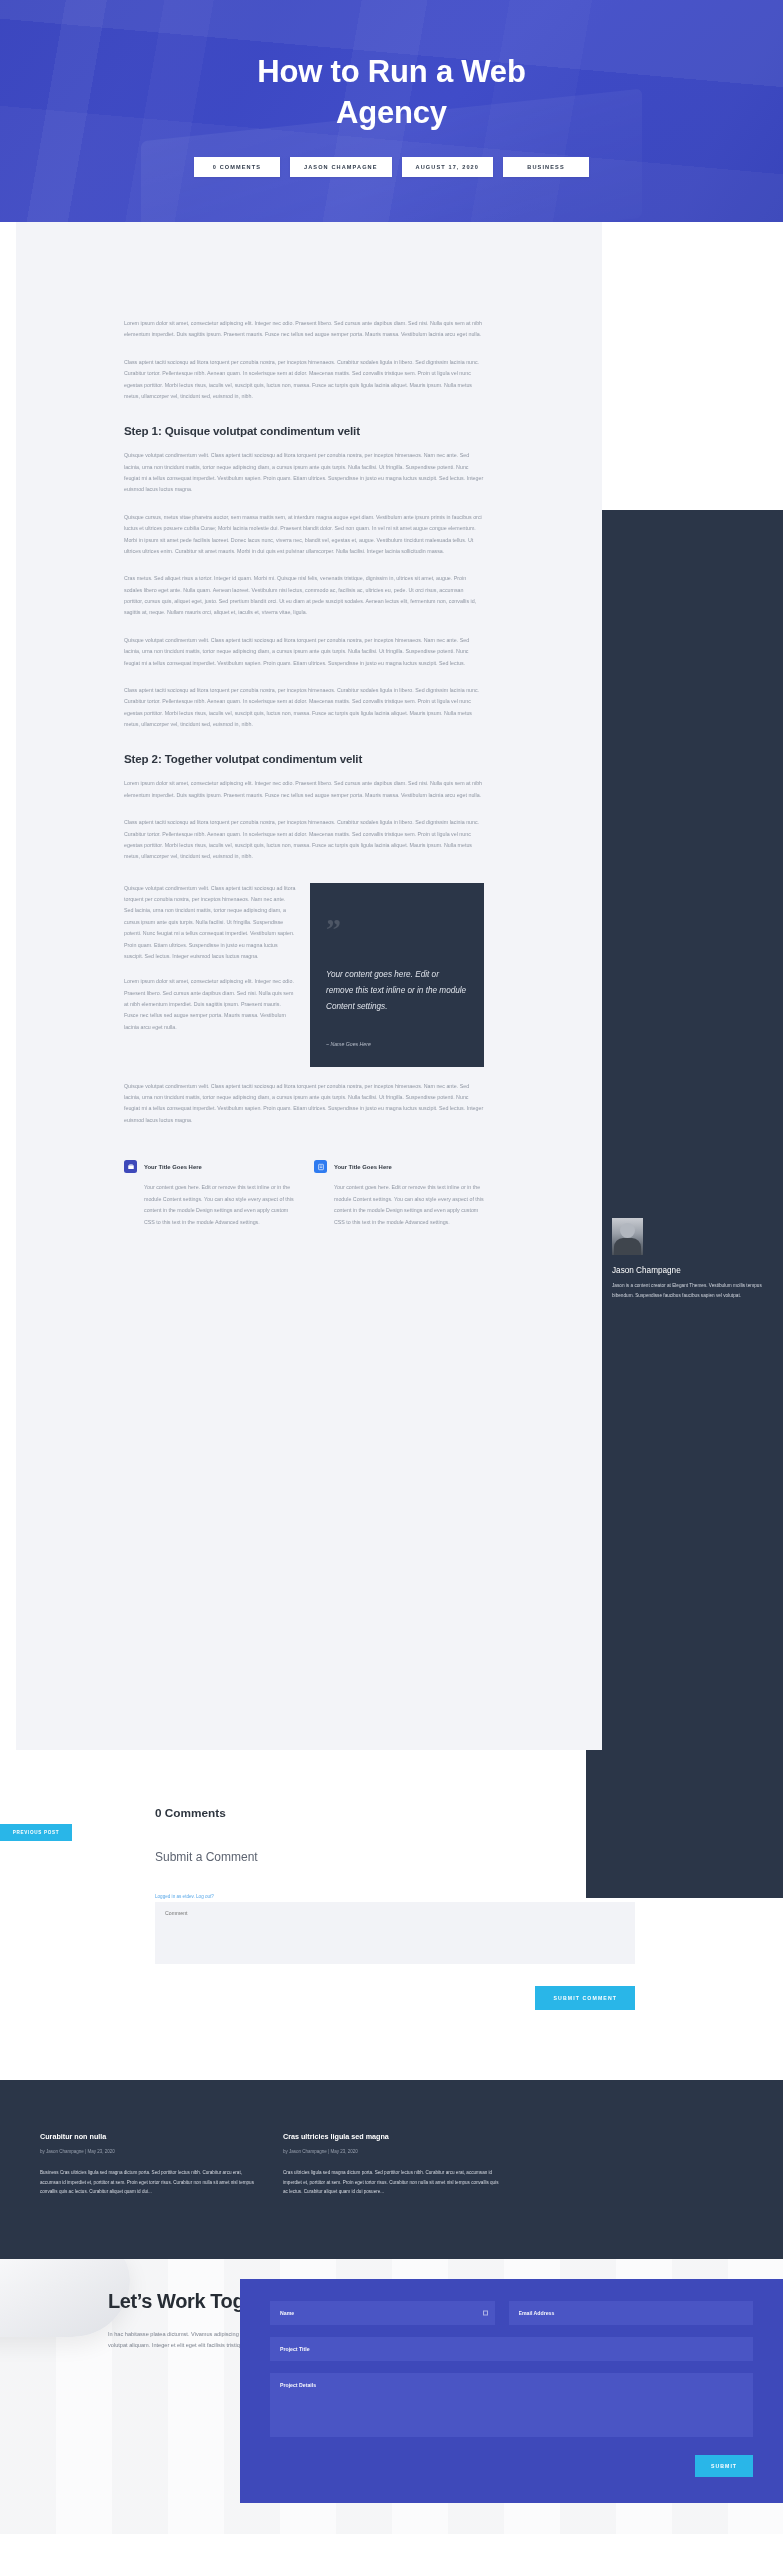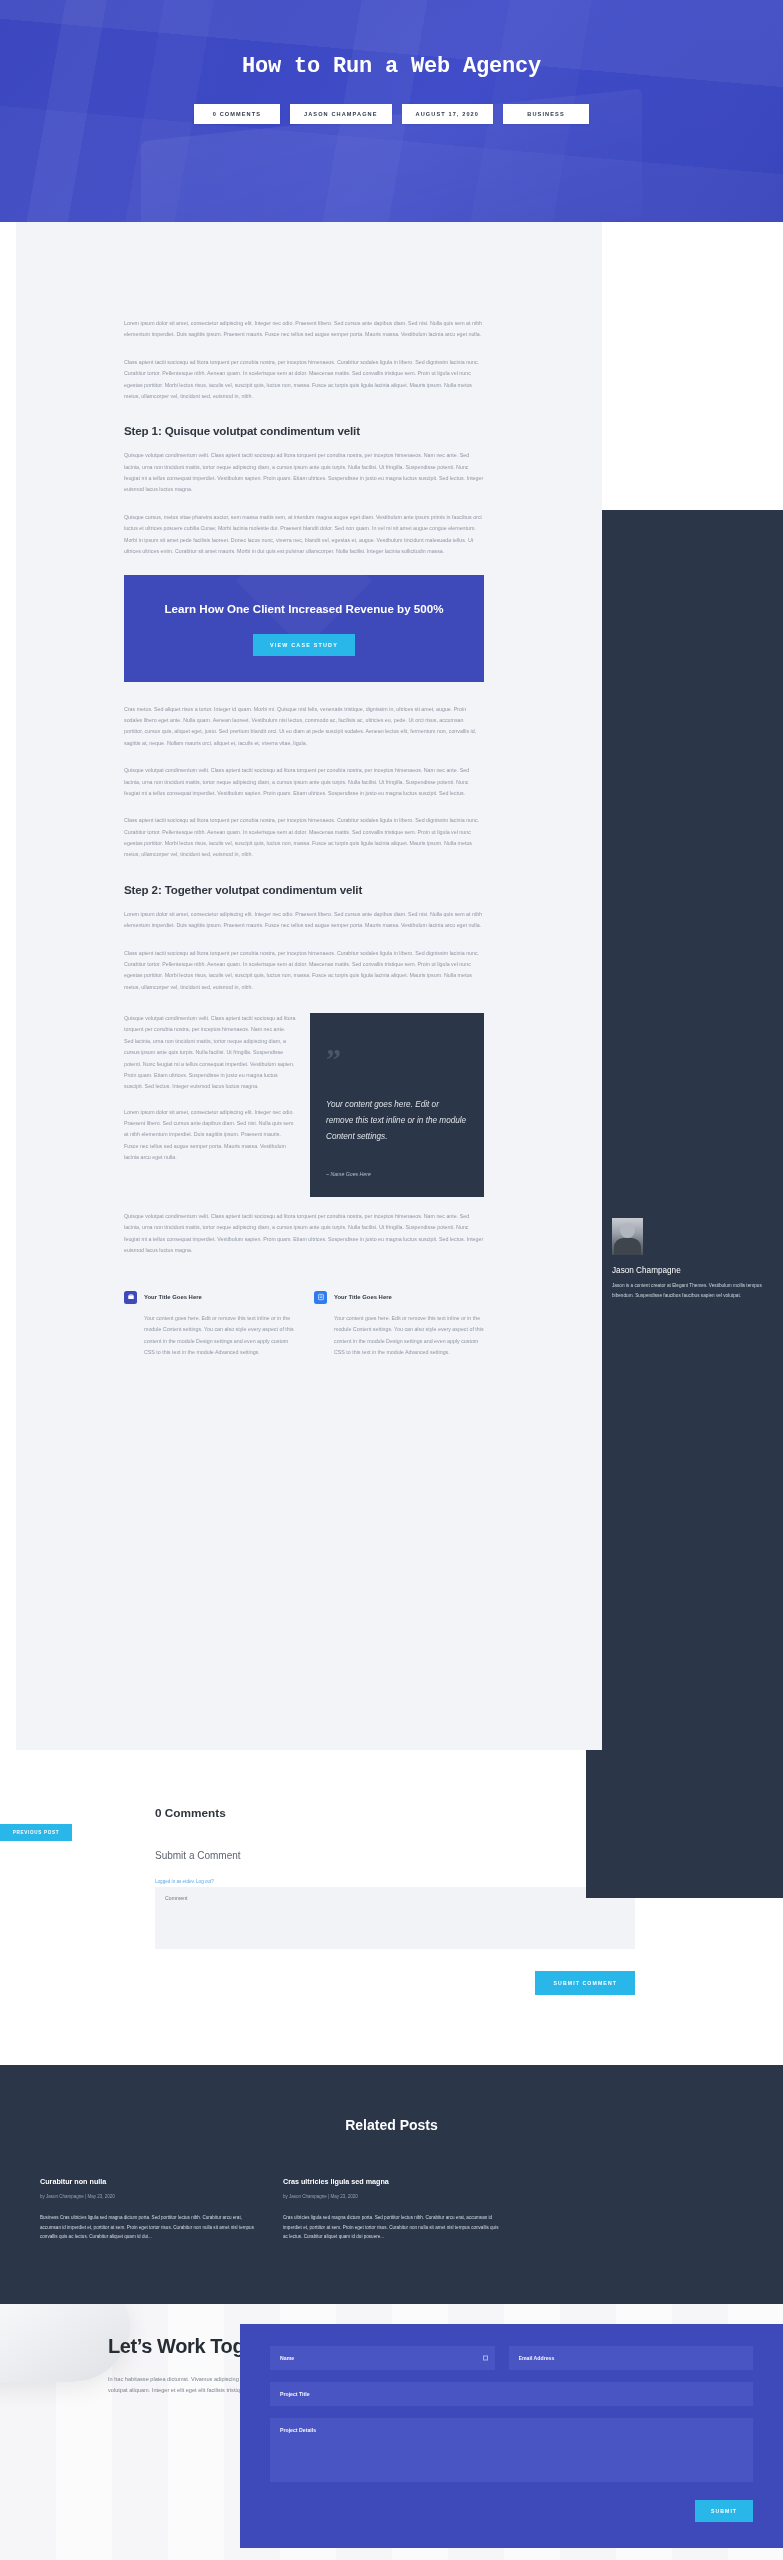--- a/index.html
+++ b/index.html
@@ -39,27 +39,26 @@
   }
   .hero-inner {
     position: relative; z-index: 3;
     width: 100%; height: 100%;
     display: flex; flex-direction: column;
     align-items: center; justify-content: flex-start;
     padding-top: 52px;
   }
   .hero-title {
     color: #fff;
-    font-size: 22px;
+    font-size: 31px;
     line-height: 1.32;
     font-weight: 700;
     letter-spacing: -0.2px;
     text-align: center;
     max-width: 330px;
-    font-family: Liberation Mono, monospace;
   }
   .hero-meta { display: flex; gap: 10px; margin-top: 23px; }
   .meta-chip {
     background: #fff;
     color: #2f3a4a;
     font-size: 5.6px;
     font-weight: 700;
     letter-spacing: 1.1px;
     padding: 7px 14px;
     min-width: 86px;
@@ -178,21 +177,21 @@
     font-size: 4.6px; font-weight: 700; letter-spacing: .7px;
     padding: 6px 4px; text-align: center;
   }
 
   
   .comments {
     width: 783px; background: #fff; padding: 56px 0 70px 0;
   }
   .comments-inner { width: 480px; margin-left: 155px; }
   .comments-count { color:#2f3640; font-size:11.8px; font-weight:700; margin-bottom: 30px; }
-  .submit-label { color:#5d6471; font-size:10px; margin-bottom:8px; }
+  .submit-label { color:#5d6471; font-size:12px; margin-bottom:20px; }
   .logged-in { color:#59a8e8; font-size:4.6px; margin-bottom: 10px; }
   .comment-box {
     width: 480px; height: 62px; background:#f2f3f7;
     border:none; resize:none; font-family:inherit;
     color:#a7adb9; font-size:5.2px; padding:8px 10px;
   }
   .submit-row { display:flex; justify-content:flex-end; margin-top: 18px; }
   .submit-btn {
     background:#29b6e8; color:#fff; border:none; cursor:pointer;
     font-family:inherit; font-size:5.2px; font-weight:700; letter-spacing:1.1px;
@@ -299,24 +298,20 @@
   <section class="content-band">
     <div class="col-main">
 
       <p class="body-text">Lorem ipsum dolor sit amet, consectetur adipiscing elit. Integer nec odio. Praesent libero. Sed cursus ante dapibus diam. Sed nisi. Nulla quis sem at nibh elementum imperdiet. Duis sagittis ipsum. Praesent mauris. Fusce nec tellus sed augue semper porta. Mauris massa. Vestibulum lacinia arcu eget nulla.</p>
       <p class="body-text">Class aptent taciti sociosqu ad litora torquent per conubia nostra, per inceptos himenaeos. Curabitur sodales ligula in libero. Sed dignissim lacinia nunc. Curabitur tortor. Pellentesque nibh. Aenean quam. In scelerisque sem at dolor. Maecenas mattis. Sed convallis tristique sem. Proin ut ligula vel nunc egestas porttitor. Morbi lectus risus, iaculis vel, suscipit quis, luctus non, massa. Fusce ac turpis quis ligula lacinia aliquet. Mauris ipsum. Nulla metus metus, ullamcorper vel, tincidunt sed, euismod in, nibh.</p>
 
       <h2 class="step-title">Step 1: Quisque volutpat condimentum velit</h2>
       <p class="body-text">Quisque volutpat condimentum velit. Class aptent taciti sociosqu ad litora torquent per conubia nostra, per inceptos himenaeos. Nam nec ante. Sed lacinia, urna non tincidunt mattis, tortor neque adipiscing diam, a cursus ipsum ante quis turpis. Nulla facilisi. Ut fringilla. Suspendisse potenti. Nunc feugiat mi a tellus consequat imperdiet. Vestibulum sapien. Proin quam. Etiam ultrices. Suspendisse in justo eu magna luctus suscipit. Sed lectus. Integer euismod lacus luctus magna.</p>
       <p class="body-text">Quisque cursus, metus vitae pharetra auctor, sem massa mattis sem, at interdum magna augue eget diam. Vestibulum ante ipsum primis in faucibus orci luctus et ultrices posuere cubilia Curae; Morbi lacinia molestie dui. Praesent blandit dolor. Sed non quam. In vel mi sit amet augue congue elementum. Morbi in ipsum sit amet pede facilisis laoreet. Donec lacus nunc, viverra nec, blandit vel, egestas et, augue. Vestibulum tincidunt malesuada tellus. Ut ultrices ultrices enim. Curabitur sit amet mauris. Morbi in dui quis est pulvinar ullamcorper. Nulla facilisi. Integer lacinia sollicitudin massa.</p>
 
-      <div class="cta-box">
-        <div class="cta-title">Learn How One Client Increased Revenue by 500%</div>
-        <button class="cta-btn">VIEW CASE STUDY</button>
-      </div>
 
       <p class="body-text">Cras metus. Sed aliquet risus a tortor. Integer id quam. Morbi mi. Quisque nisl felis, venenatis tristique, dignissim in, ultrices sit amet, augue. Proin sodales libero eget ante. Nulla quam. Aenean laoreet. Vestibulum nisi lectus, commodo ac, facilisis ac, ultricies eu, pede. Ut orci risus, accumsan porttitor, cursus quis, aliquet eget, justo. Sed prertium blandit orci. Ut eu diam at pede suscipit sodales. Aenean lectus elit, fermentum non, convallis id, sagittis at, neque. Nullam mauris orci, aliquet et, iaculis et, viverra vitae, ligula.</p>
       <p class="body-text">Quisque volutpat condimentum velit. Class aptent taciti sociosqu ad litora torquent per conubia nostra, per inceptos himenaeos. Nam nec ante. Sed lacinia, urna non tincidunt mattis, tortor neque adipiscing diam, a cursus ipsum ante quis turpis. Nulla facilisi. Ut fringilla. Suspendisse potenti. Nunc feugiat mi a tellus consequat imperdiet. Vestibulum sapien. Proin quam. Etiam ultrices. Suspendisse in justo eu magna luctus suscipit. Sed lectus.</p>
       <p class="body-text">Class aptent taciti sociosqu ad litora torquent per conubia nostra, per inceptos himenaeos. Curabitur sodales ligula in libero. Sed dignissim lacinia nunc. Curabitur tortor. Pellentesque nibh. Aenean quam. In scelerisque sem at dolor. Maecenas mattis. Sed convallis tristique sem. Proin ut ligula vel nunc egestas porttitor. Morbi lectus risus, iaculis vel, suscipit quis, luctus non, massa. Fusce ac turpis quis ligula lacinia aliquet. Mauris ipsum. Nulla metus metus, ullamcorper vel, tincidunt sed, euismod in, nibh.</p>
 
       <h2 class="step-title">Step 2: Together volutpat condimentum velit</h2>
       <p class="body-text">Lorem ipsum dolor sit amet, consectetur adipiscing elit. Integer nec odio. Praesent libero. Sed cursus ante dapibus diam. Sed nisi. Nulla quis sem at nibh elementum imperdiet. Duis sagittis ipsum. Praesent mauris. Fusce nec tellus sed augue semper porta. Mauris massa. Vestibulum lacinia arcu eget nulla.</p>
       <p class="body-text">Class aptent taciti sociosqu ad litora torquent per conubia nostra, per inceptos himenaeos. Curabitur sodales ligula in libero. Sed dignissim lacinia nunc. Curabitur tortor. Pellentesque nibh. Aenean quam. In scelerisque sem at dolor. Maecenas mattis. Sed convallis tristique sem. Proin ut ligula vel nunc egestas porttitor. Morbi lectus risus, iaculis vel, suscipit quis, luctus non, massa. Fusce ac turpis quis ligula lacinia aliquet. Mauris ipsum. Nulla metus metus, ullamcorper vel, tincidunt sed, euismod in, nibh.</p>
 
       <div class="quote-row">
@@ -379,21 +374,20 @@
     <div class="submit-label">Submit a Comment</div>
     <a class="logged-in">Logged in as etdev. Log out?</a>
     <textarea class="comment-box" placeholder="Comment" style=""></textarea>
     <div class="submit-row">
       <button class="submit-btn">SUBMIT COMMENT</button>
     </div>
   </div>
 </section>
 
 <section class="related">
-  <h2 class="related-title">Related Posts</h2>
   <div class="related-grid">
     <article class="related-card">
       <div class="rc-title">Curabitur non nulla</div>
       <div class="rc-meta">by Jason Champagne | May 23, 2020</div>
       <div class="rc-excerpt">Business Cras ultricies ligula sed magna dictum porta. Sed porttitor lectus nibh. Curabitur arcu erat, accumsan id imperdiet et, porttitor at sem. Proin eget tortor risus. Curabitur non nulla sit amet nisl tempus convallis quis ac lectus. Curabitur aliquet quam id dui...</div>
     </article>
     <article class="related-card">
       <div class="rc-title">Cras ultricies ligula sed magna</div>
       <div class="rc-meta">by Jason Champagne | May 23, 2020</div>
       <div class="rc-excerpt">Cras ultricies ligula sed magna dictum porta. Sed porttitor lectus nibh. Curabitur arcu erat, accumsan id imperdiet et, porttitor at sem. Proin eget tortor risus. Curabitur non nulla sit amet nisl tempus convallis quis ac lectus. Curabitur aliquet quam id dui posuere...</div>

